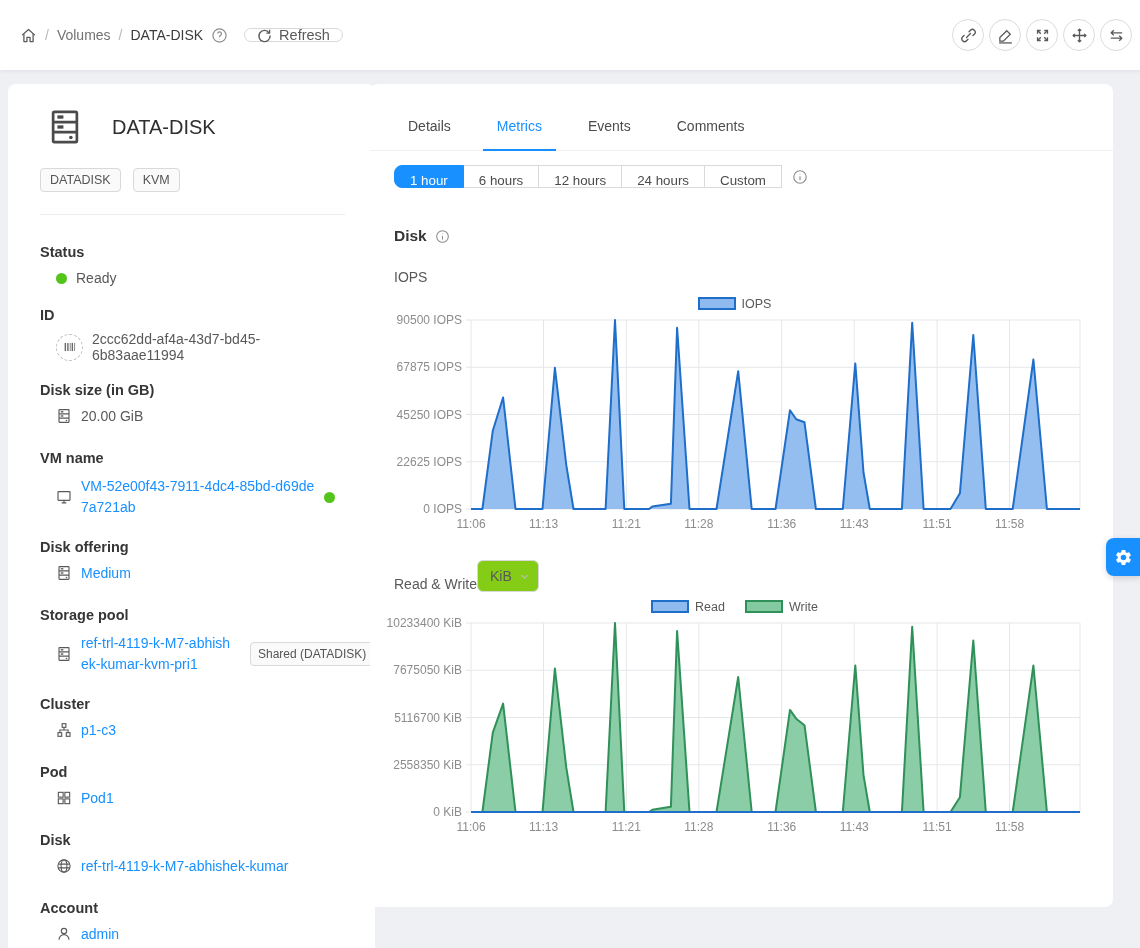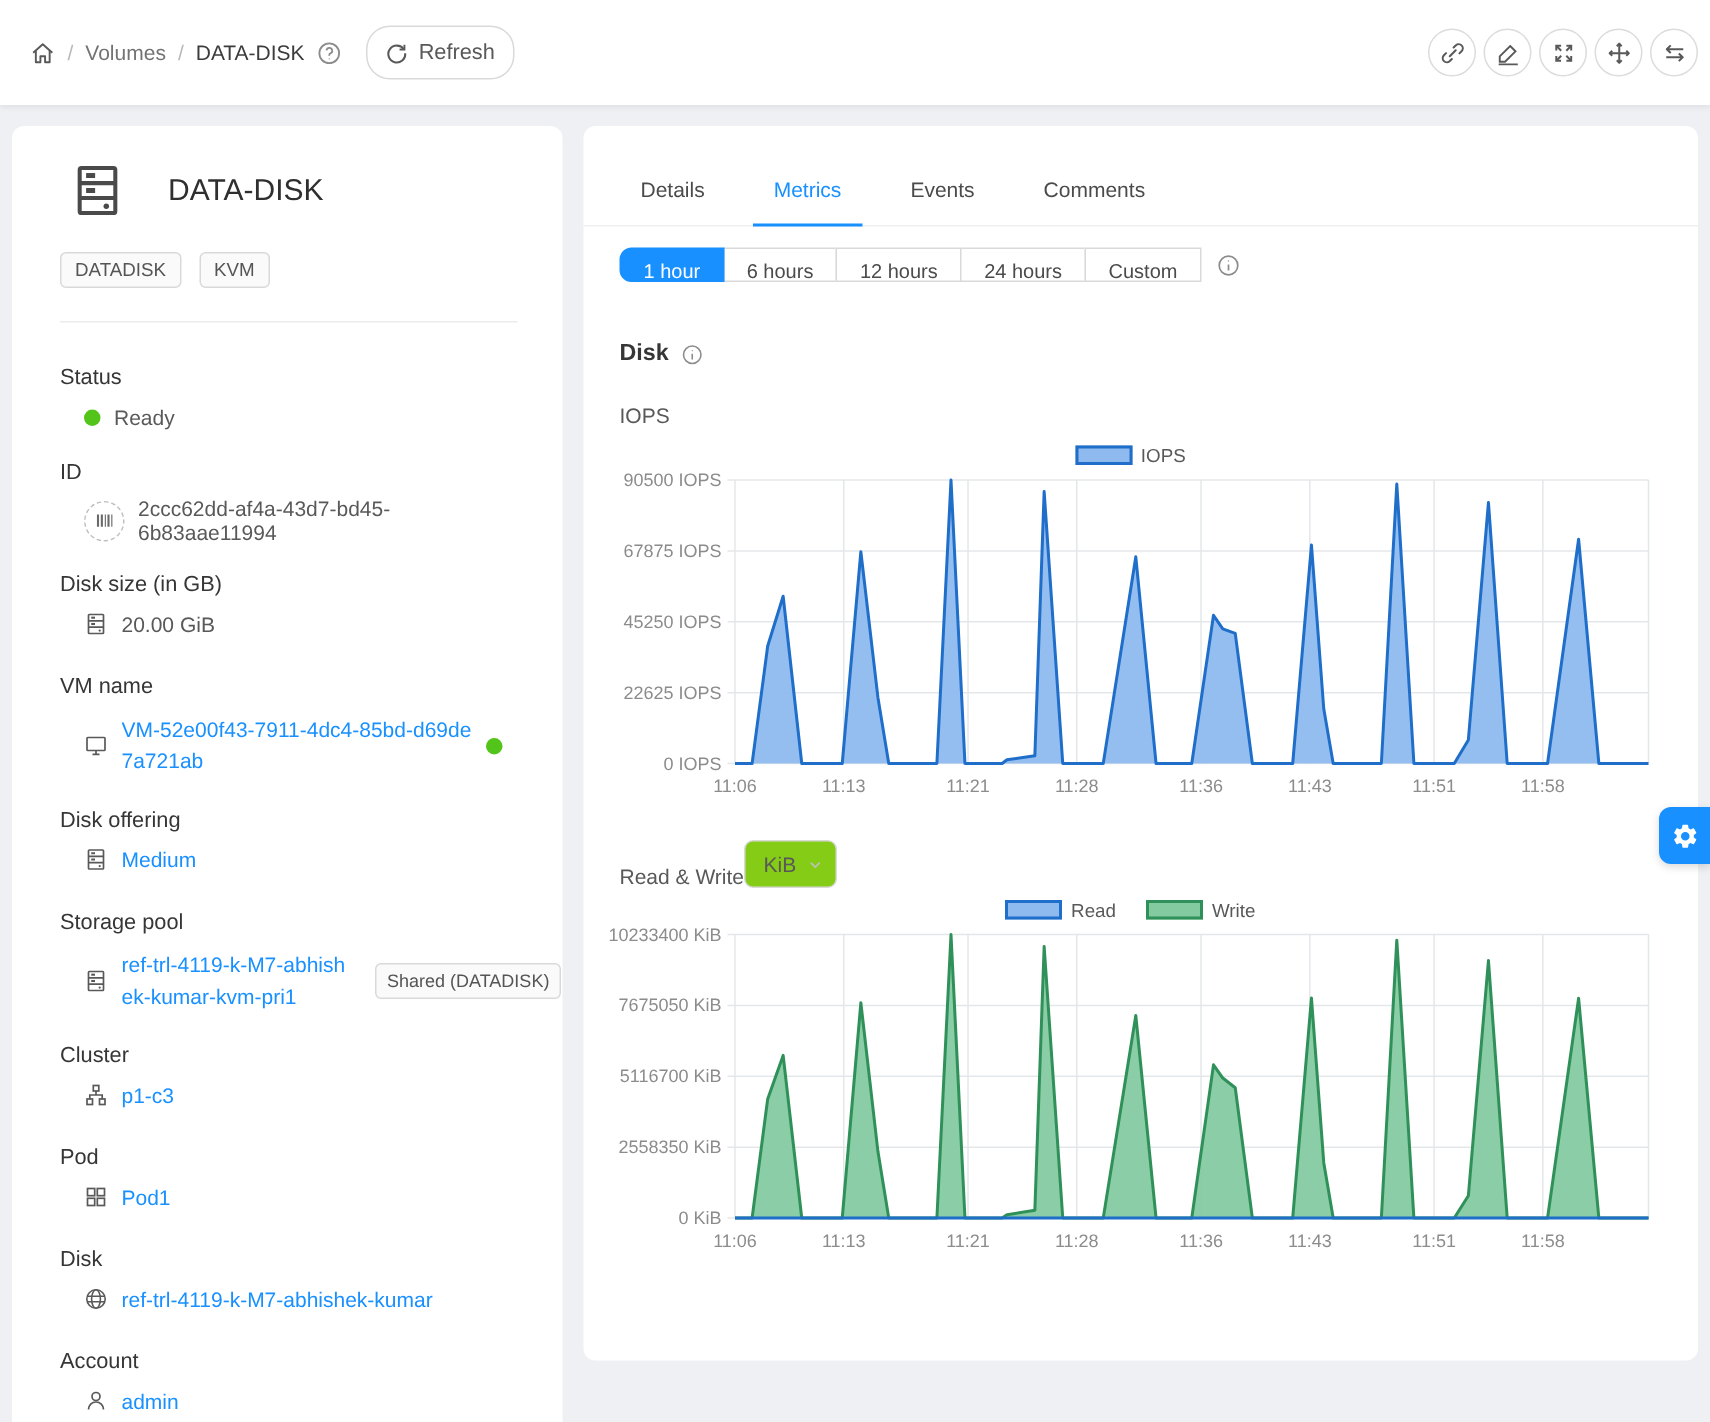--- a/index.html
+++ b/index.html
@@ -6,47 +6,47 @@
   html,body{width:1140px;height:948px;overflow:hidden;}
   body{background:#eef0f4;font-family:"Liberation Sans",sans-serif;font-size:14px;color:#595959;position:relative;}
   .topbar{position:absolute;top:0;left:0;width:1140px;height:70px;background:#fff;box-shadow:0 1px 4px rgba(0,21,41,.08);z-index:5;display:flex;align-items:center;}
   .crumbs{display:flex;align-items:center;margin-left:20px;color:#737373;}
   .crumbs .sep{margin:0 8px;color:#b9b9b9;}
   .crumb-link{color:#737373;cursor:pointer;}
   .crumb-cur{color:#3c3c3c;}
   .icon{display:inline-flex;align-items:center;justify-content:center;}
   .icon svg{display:block;}
   .help-ic{margin-left:8px;color:#8c8c8c;}
-  .refresh-btn{margin-left:16px;height:36px;border:1px solid #d9d9d9;border-radius:16px;background:#fff;display:flex;align-items:center;padding:0 12px;gap:7px;color:#595959;cursor:pointer;font-size:14px;}
+  .refresh-btn{margin-left:16px;height:14px;border:1px solid #d9d9d9;border-radius:16px;background:#fff;display:flex;align-items:center;padding:0 12px;gap:7px;color:#595959;cursor:pointer;font-size:14px;}
   .actions{margin-left:auto;margin-right:8px;display:flex;gap:5px;}
   .act-btn{width:32px;height:32px;border-radius:50%;border:1px solid #dcdcdc;background:#fff;display:flex;align-items:center;justify-content:center;color:#595959;cursor:pointer;}
   
   .lcard{position:absolute;left:8px;top:84px;width:367px;height:960px;background:#fff;border-radius:8px;padding:24px 28px 24px 32px;}
   .vol-head{display:flex;align-items:center;margin-top:0;}
   .vol-ic{width:38px;height:38px;color:#4a4a4a;margin-left:6px;}
   .vol-title{margin-left:28px;font-size:20px;color:#2f2f2f;}
   .tag-row{margin-top:22px;display:flex;gap:12px;}
   .tag{height:24px;line-height:22px;padding:0 9px;border:1px solid #d9d9d9;background:#fafafa;border-radius:4px;font-size:12.5px;color:#555;}
   .divider{margin-top:22px;border-top:1px solid #ececec;margin-right:2px;}
-  .fld-label{margin-top:26px;font-weight:normal;color:#363636;font-size:14.5px;}
+  .fld-label{margin-top:26px;font-weight:bold;color:#363636;font-size:14.5px;}
   .fld-label.first{margin-top:29px;}
   .fld-label.after-id{margin-top:19px;}
   .fld-label.tight{margin-top:21px;}
   .fld-row{margin-top:10px;display:flex;align-items:center;gap:9px;color:#595959;margin-left:16px;}
   .fld-row.id-row{margin-top:8px;}
   .g-dot{width:11px;height:11px;border-radius:50%;background:#52c41a;flex:none;}
   .lnk{color:#1890ff;cursor:pointer;text-decoration:none;}
   .wrap2{width:256px;word-break:break-all;line-height:21px;}
   .wrap2.sp{width:152px;flex:none;}
   .fic{color:#595959;flex:none;}
   .idic{width:27px;height:27px;border-radius:50%;border:1px dashed #bfbfbf;display:flex;align-items:center;justify-content:center;color:#6a6a6a;flex:none;}
   .vm-dot{margin-left:auto;margin-right:12px;}
   .sp-tag{margin-left:8px;flex:none;height:24px;line-height:22px;padding:0 7px;border:1px solid #d9d9d9;background:#fafafa;border-radius:4px;font-size:12px;color:#555;}
   
-  .rcard{position:absolute;left:389px;top:84px;width:743px;height:823px;background:#fff;border-radius:8px;}
+  .rcard{position:absolute;left:370px;top:84px;width:743px;height:823px;background:#fff;border-radius:8px;}
   .tabs{height:67px;display:flex;align-items:stretch;border-bottom:1px solid #f0f0f0;padding:18px 24px 0 24px;}
   .tab{padding:0 14px;margin-right:18px;display:flex;align-items:center;color:#4b4b4b;cursor:pointer;border-bottom:2px solid transparent;margin-bottom:-1px;}
   .tab.active{color:#1890ff;border-bottom-color:#1890ff;}
   .timebar{margin:14px 0 0 24px;display:flex;align-items:center;}
   .tbtn{height:23px;line-height:30px;padding:0 15px;border:1px solid #d9d9d9;background:#fff;color:#4b4b4b;margin-left:-1px;cursor:pointer;position:relative;}
   .tbtn:first-child{border-radius:8px 0 0 8px;margin-left:0;}
   .tbtn:last-child{border-radius:0 8px 8px 0;}
   .tbtn.active{background:#1890ff;border-color:#1890ff;color:#fff;z-index:1;}
   .info-ic{margin-left:10px;color:#8c8c8c;}
   .disk-h{margin:39px 0 0 24px;display:flex;align-items:center;gap:8px;font-size:15.5px;font-weight:bold;color:#363636;height:18px;}

